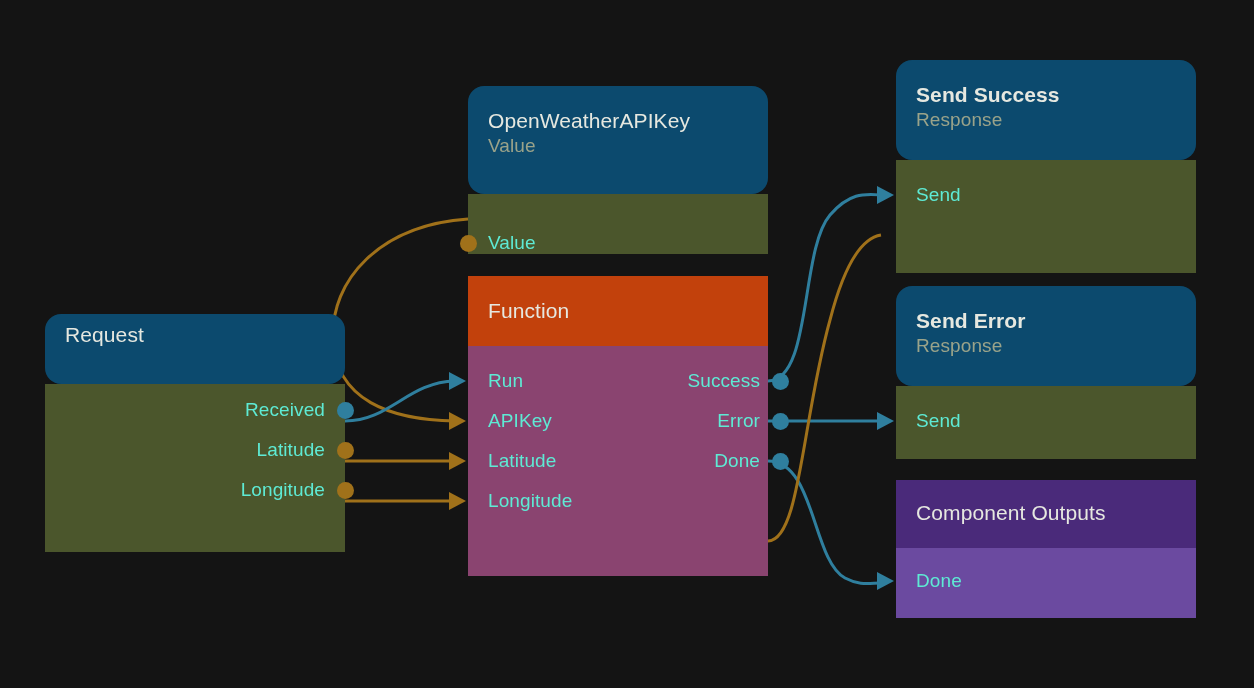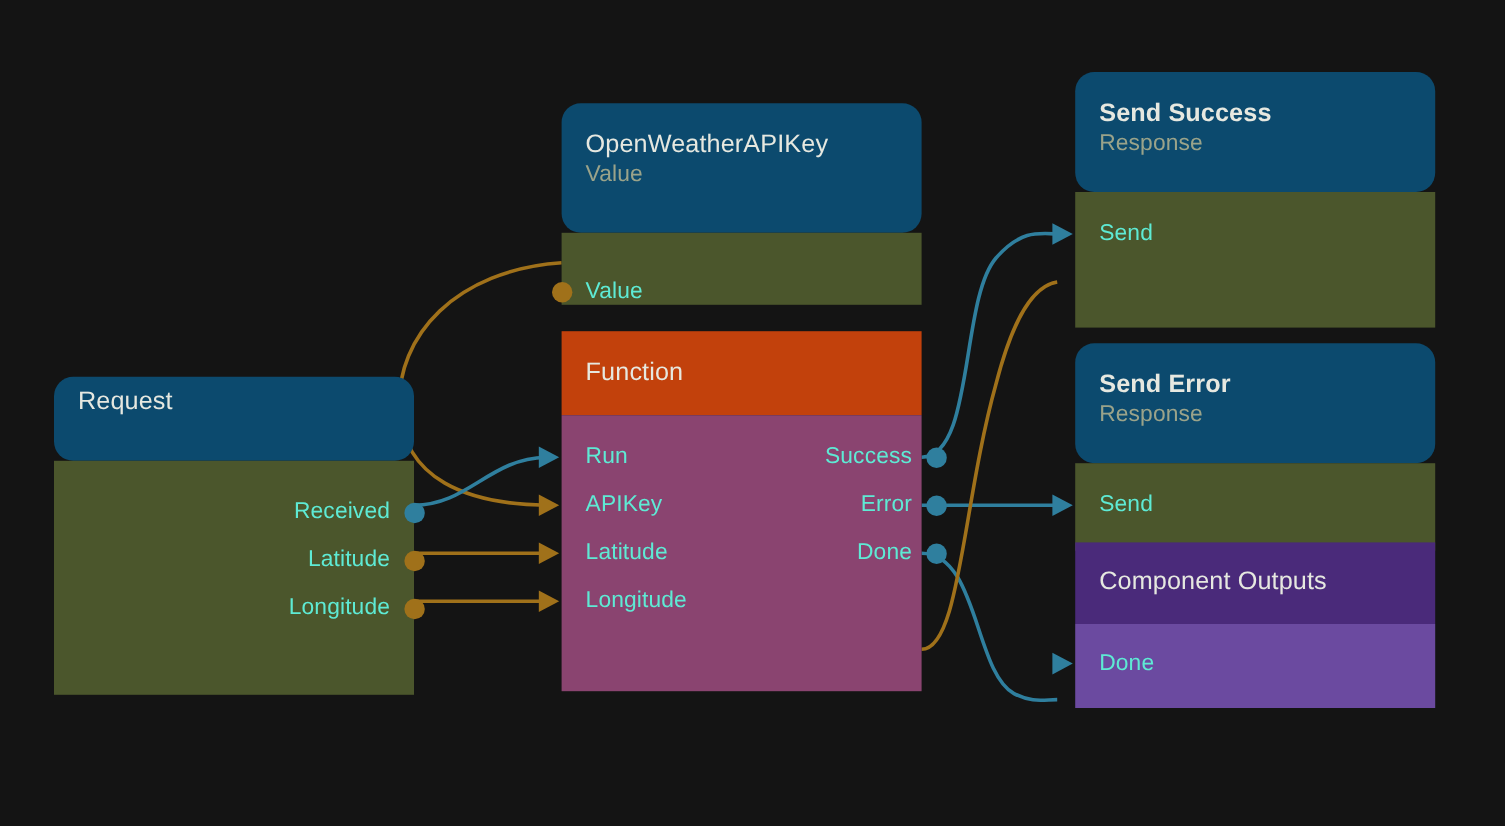--- a/index.html
+++ b/index.html
@@ -120,21 +120,21 @@
 
     <path d="M 768 461 C 815 461, 812 560, 845 578 C 860 586, 870 583, 881 583" fill="none" stroke="#2f7f9e" stroke-width="3"></path>
 
     <path d="M 768 541 C 800 541, 802 420, 830 320 C 845 262, 862 238, 881 235" fill="none" stroke="#a0711a" stroke-width="3"></path>
   </svg>
 
   <div class="node green" style="left:45px; top:314px; width:300px;">
     <div class="node-header" style="height:70px; padding-top:8px;">
       <div class="node-title">Request</div>
     </div>
-    <div class="node-body" style="height:195px; padding-top:23px;">
+    <div class="node-body" style="height:168px; padding-top:6px;">
       <div class="port-row out">
         <span class="port-label">Received</span>
         <span class="port-dot right" style="background:#2f7f9e;"></span>
       </div>
       <div class="port-row out">
         <span class="port-label">Latitude</span>
         <span class="port-dot right" style="background:#a0711a;"></span>
       </div>
       <div class="port-row out">
         <span class="port-label">Longitude</span>
@@ -219,21 +219,21 @@
       <div class="node-subtitle">Response</div>
     </div>
     <div class="node-body" style="height:73px; padding-top:15px;">
       <div class="port-row in">
         <span class="port-arrow" style="border-left-color:#2f7f9e;"></span>
         <span class="port-label">Send</span>
       </div>
     </div>
   </div>
 
-  <div class="node purple" style="left:896px; top:452px; width:300px;">
+  <div class="node purple" style="left:896px; top:480px; width:300px;">
     <div class="node-header" style="height:68px; padding-top:20px;">
       <div class="node-title">Component Outputs</div>
     </div>
     <div class="node-body" style="height:70px; padding-top:13px;">
       <div class="port-row in">
         <span class="port-arrow" style="border-left-color:#2f7f9e;"></span>
         <span class="port-label">Done</span>
       </div>
     </div>
   </div>

